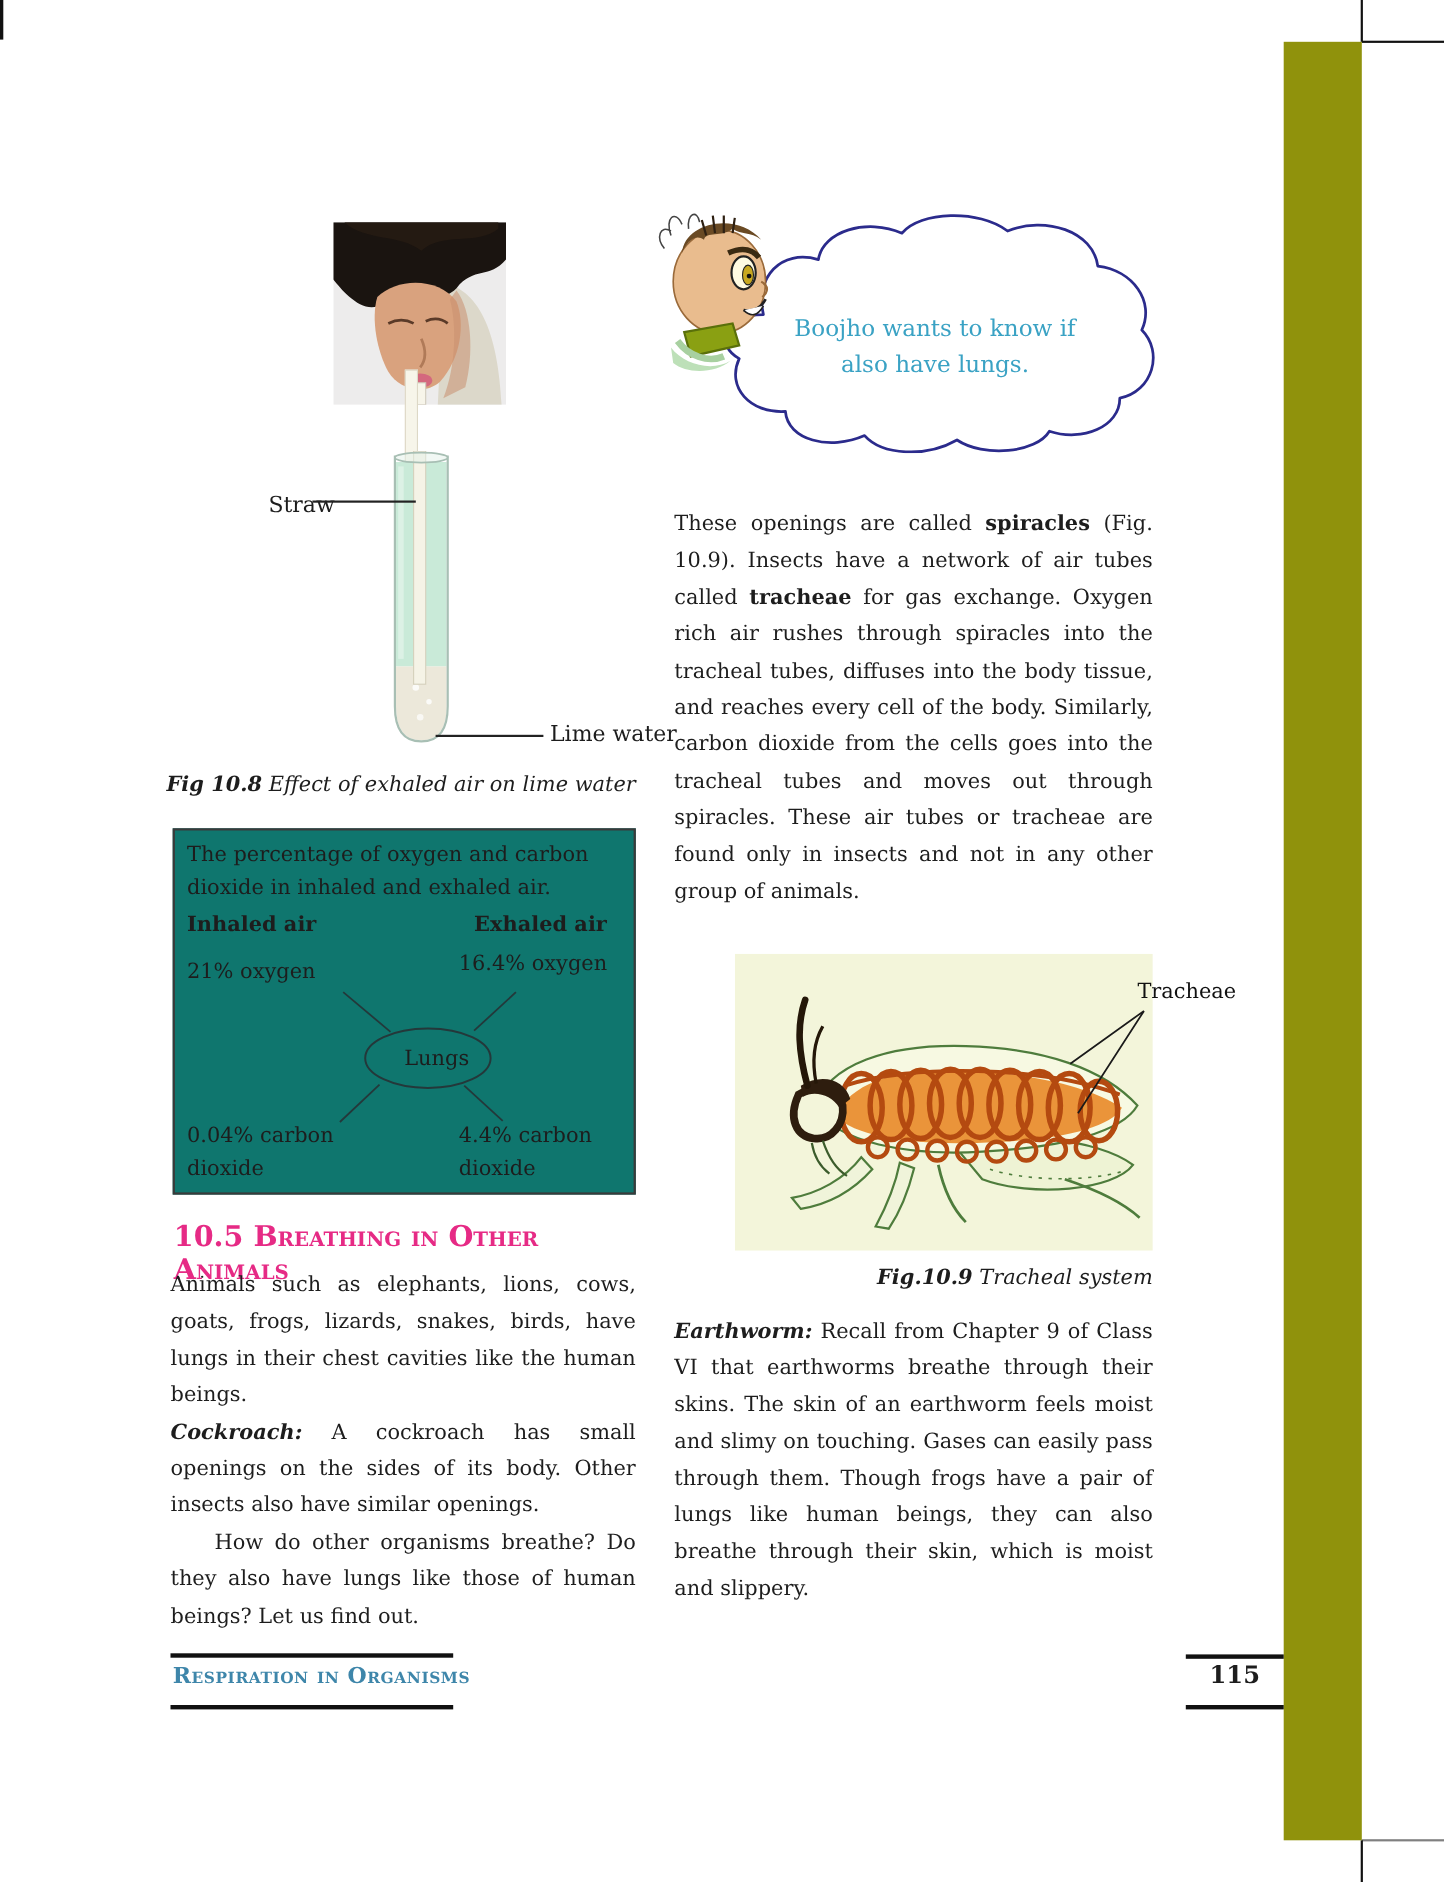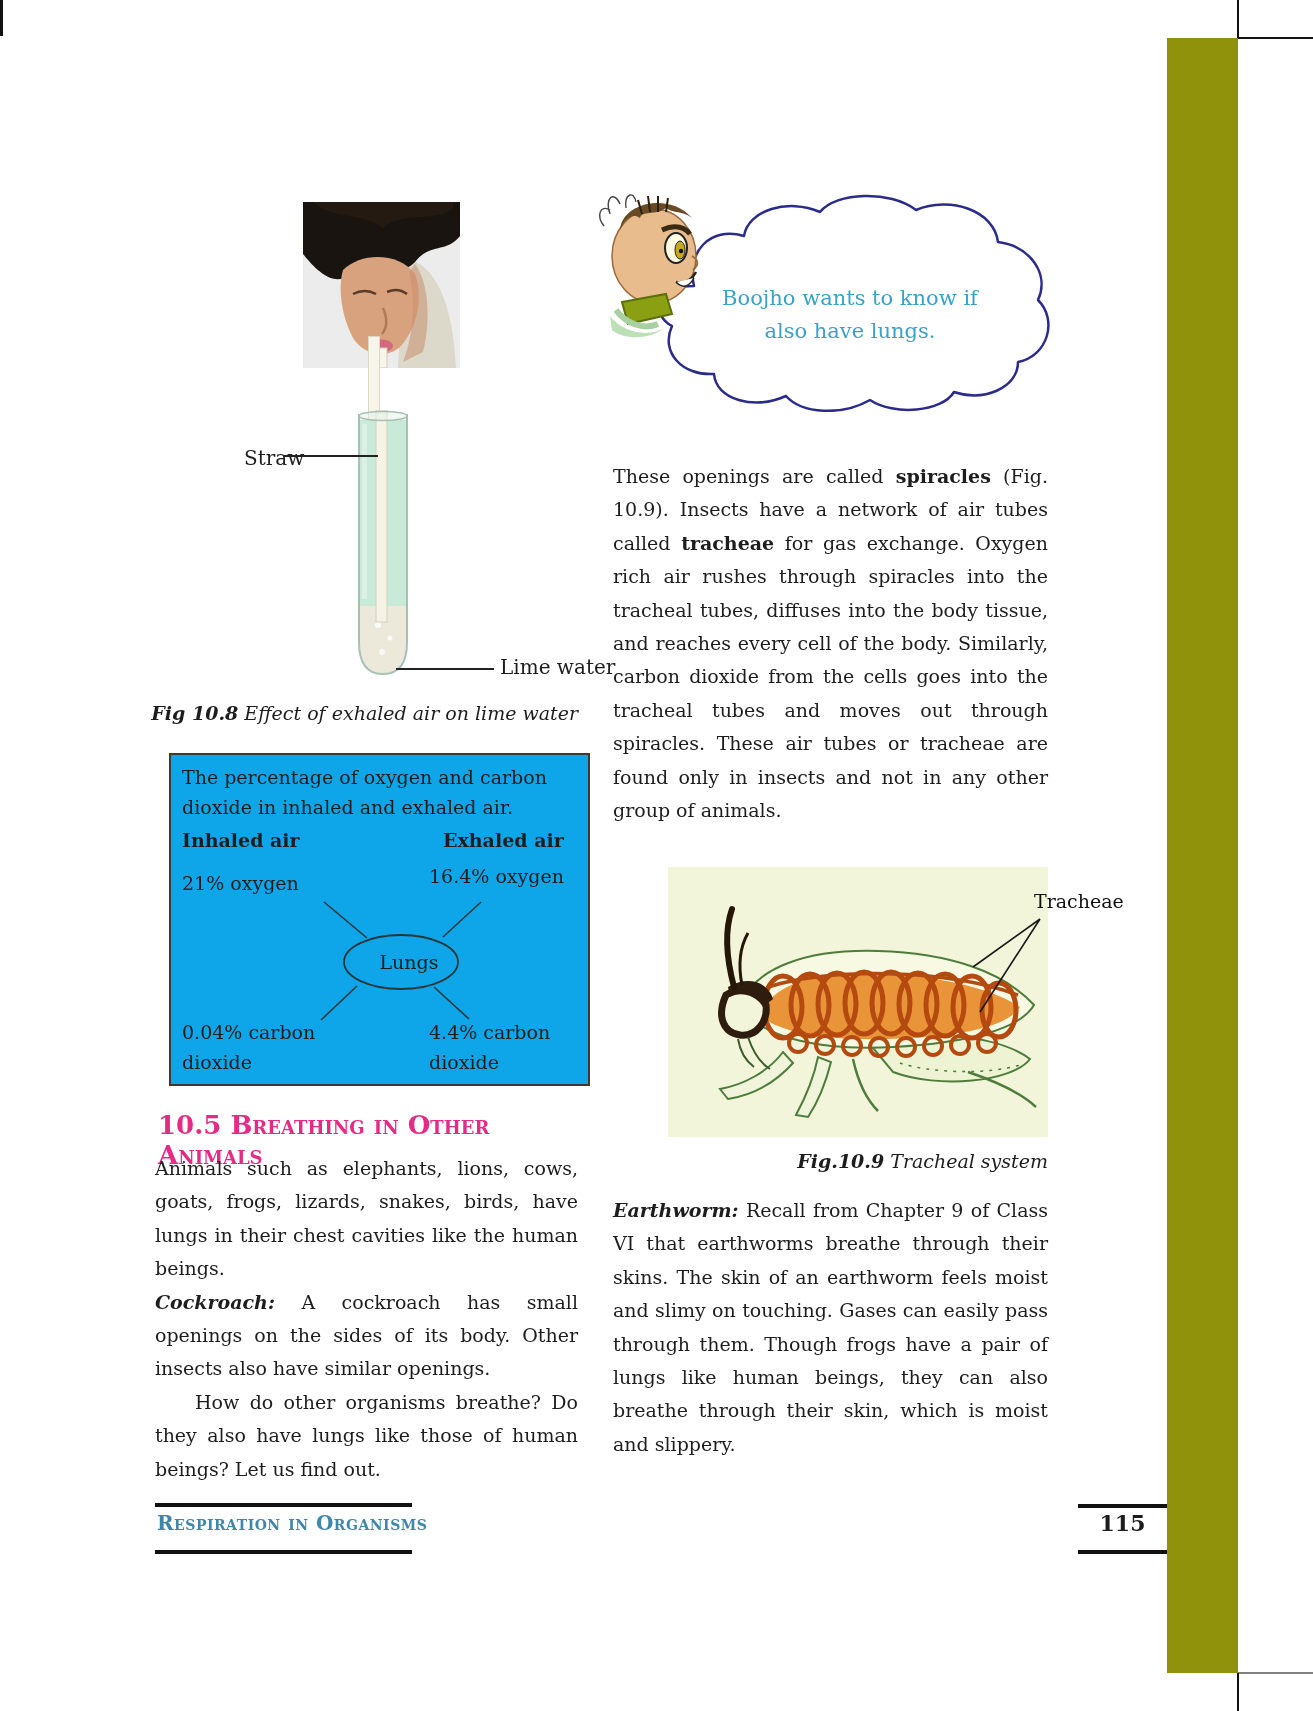--- a/index.html
+++ b/index.html
@@ -18,21 +18,21 @@
   #tube{left:348px;top:410px;width:70px;height:290px;}
   #straw-label{left:212px;top:446px;font-size:20px;margin-left:32px;}
   #straw-line{left:284px;top:455px;width:94px;height:2px;background:#222;}
   #limewater-line{left:396px;top:668px;width:98px;height:2px;background:#222;}
   #limewater-label{left:500px;top:655px;font-size:20px;}
   .fig-caption{font-size:19px;font-style:italic;text-align:right;}
   #fig108-caption{left:150px;top:702px;width:428px;}
   .cap-bold{font-weight:bold;}
 
   
-  #air-box{left:169px;top:753px;width:421px;height:333px;background:#0ea5e9;
+  #air-box{left:157px;top:753px;width:421px;height:333px;background:#0f766e;
            border:2.5px solid #3a3a3a;box-sizing:border-box;}
   #air-box .t{position:absolute;font-size:19px;line-height:30px;}
   #box-intro{left:11px;top:7px;width:398px;}
   #inhaled-h{left:11px;top:70px;font-weight:bold;font-size:20px;}
   #exhaled-h{left:272px;top:70px;font-weight:bold;font-size:20px;}
   #inhaled-o2{left:11px;top:113px;}
   #exhaled-o2{left:258px;top:106px;}
   #lungs-label{left:176px;top:192px;width:124px;text-align:center;font-size:21px;}
   #inhaled-co2{left:11px;top:262px;width:165px;}
   #exhaled-co2{left:258px;top:262px;width:165px;}

